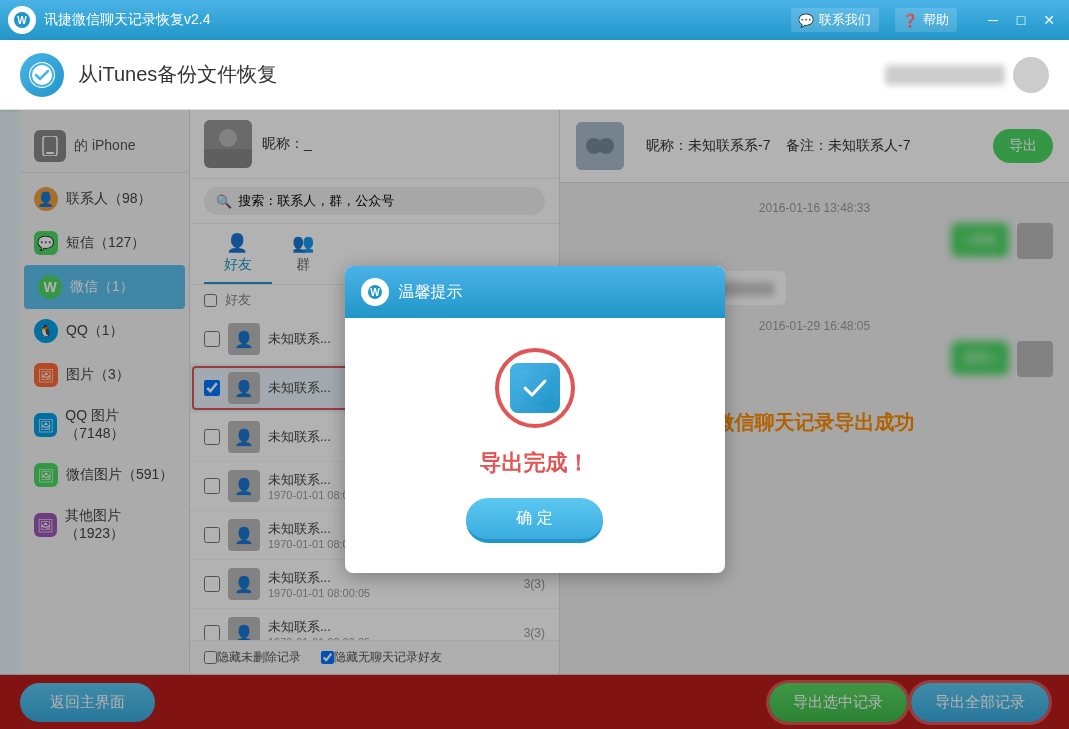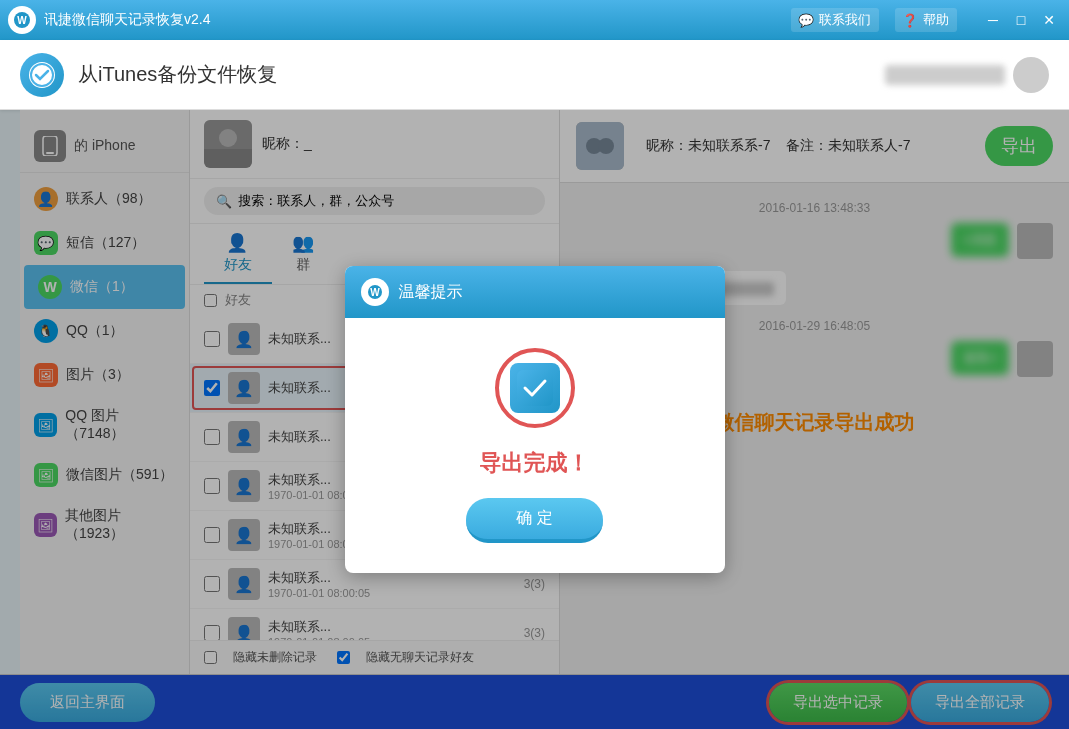--- a/index.html
+++ b/index.html
@@ -157,21 +157,21 @@
     .contact-name-small { font-size: 13px; color: #444; }
     .contact-date { font-size: 11px; color: #999; }
     .contact-count { font-size: 12px; color: #999; margin-left: auto; }
 
     
     .list-footer {
       padding: 8px 14px; border-top: 1px solid #eee;
       display: flex; align-items: center; gap: 20px;
       font-size: 12px; color: #555; background: #fafafa;
     }
-    .footer-check { display: flex; align-items: center; gap: 16px; }
+    .footer-check { display: flex; align-items: center; gap: 0; }
 
     
     .chat-panel {
       flex: 1;
       background: #f0f0f0;
       display: flex; flex-direction: column;
     }
     .chat-header {
       background: white; padding: 12px 16px;
       border-bottom: 1px solid #ddd;
@@ -180,21 +180,21 @@
     .chat-avatar-lg {
       width: 48px; height: 48px; background: #bbb; border-radius: 6px;
       display: flex; align-items: center; justify-content: center;
       color: #888; font-size: 24px;
     }
     .chat-header-info { flex: 1; padding-left: 12px; }
     .chat-header-name { font-size: 14px; color: #333; }
     .export-btn {
       background: #4cd964; color: white;
       padding: 8px 16px; border-radius: 20px;
-      font-size: 18px; cursor: pointer; border: none;
+      font-size: 14px; cursor: pointer; border: none;
     }
 
     
     .chat-messages { flex: 1; padding: 10px 16px; overflow-y: auto; }
     .msg-time { text-align: center; font-size: 12px; color: #999; margin: 8px 0; }
     .msg-row { display: flex; align-items: flex-start; margin-bottom: 12px; }
     .msg-row.right { flex-direction: row-reverse; }
     .msg-avatar { width: 36px; height: 36px; background: #bbb; border-radius: 4px; flex-shrink: 0; }
     .msg-bubble {
       max-width: 200px; padding: 8px 12px;
@@ -206,21 +206,21 @@
 
     .export-success-text {
       text-align: center; 
       font-size: 20px; color: #ff8c00;
       padding: 20px; font-weight: bold;
     }
 
     
     .bottom-bar {
       height: 64px;
-      background: #1d4ed8;
+      background: #b91c1c;
       display: flex; align-items: center;
       padding: 0 20px;
       border-top: 1px solid #ccc;
       gap: 16px;
     }
     .back-btn {
       background: linear-gradient(180deg, #5bc8f0, #3aabdf);
       color: white; padding: 10px 30px;
       border-radius: 22px; font-size: 15px;
       cursor: pointer; border: none;

